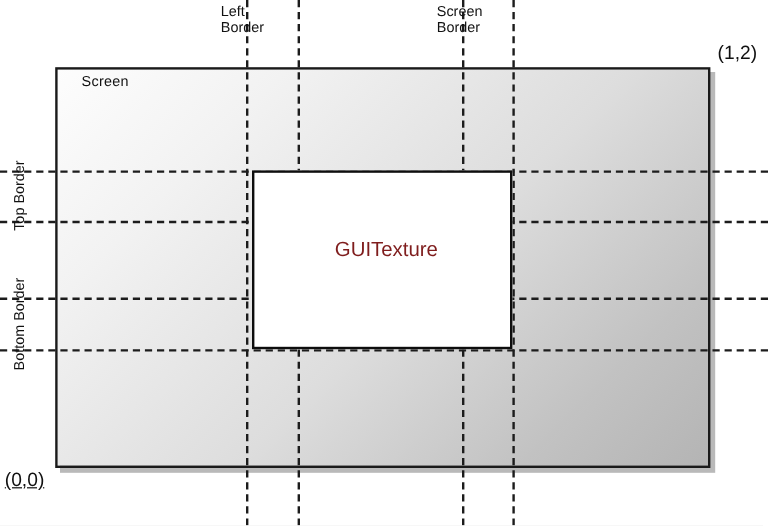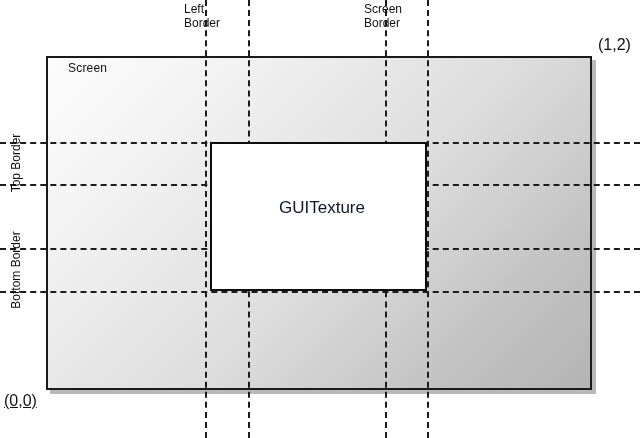--- a/index.html
+++ b/index.html
@@ -80,21 +80,21 @@
     background: #ffffff;
     z-index: 5;
   }
   .texture-label {
     position: absolute;
     left: 210px;
     top: 198px;
     width: 224px;
     text-align: center;
     font-size: 17px;
-    color: #0f172a;
+    color: #7f1d1d;
     z-index: 7;
     white-space: nowrap;
   }
 
   
   .top-label {
     position: absolute;
     top: 2px;
     width: 84px;
     text-align: left;

